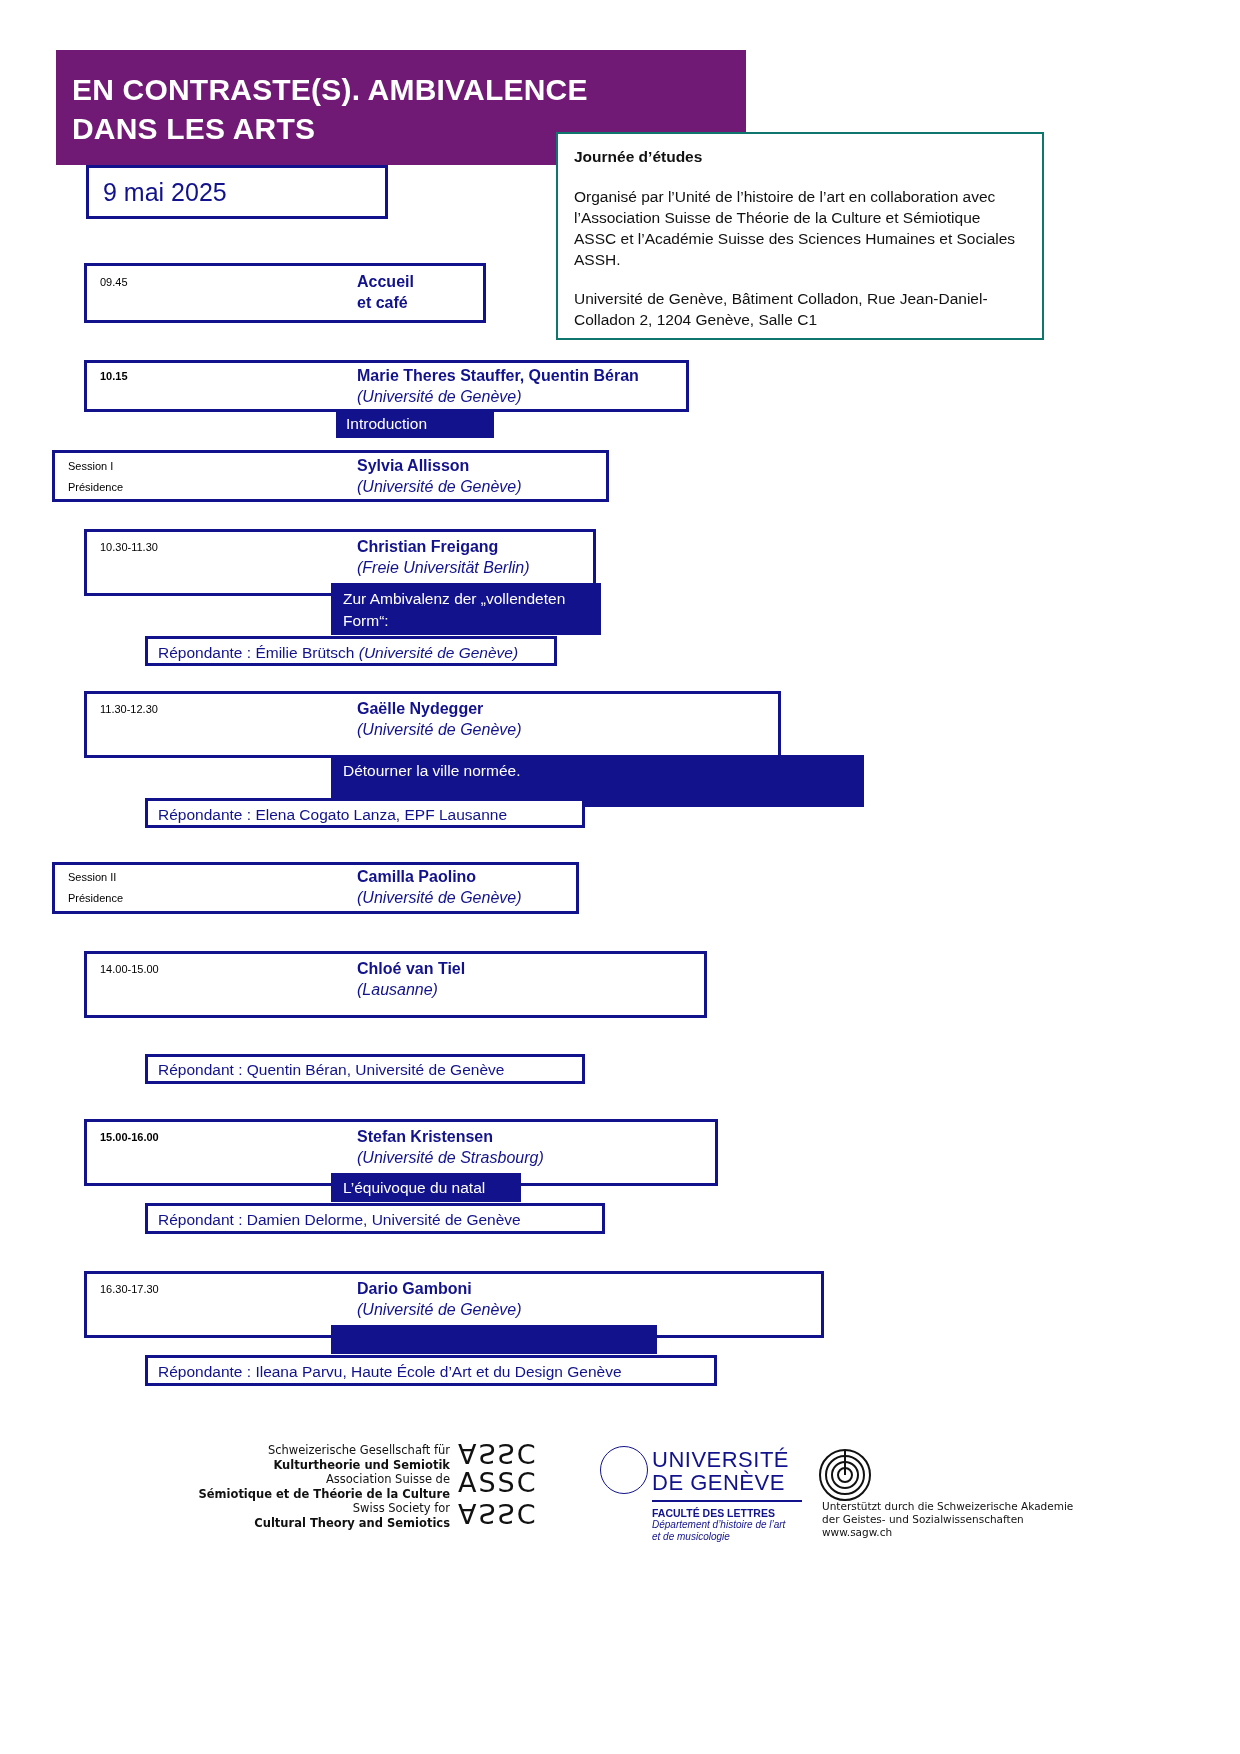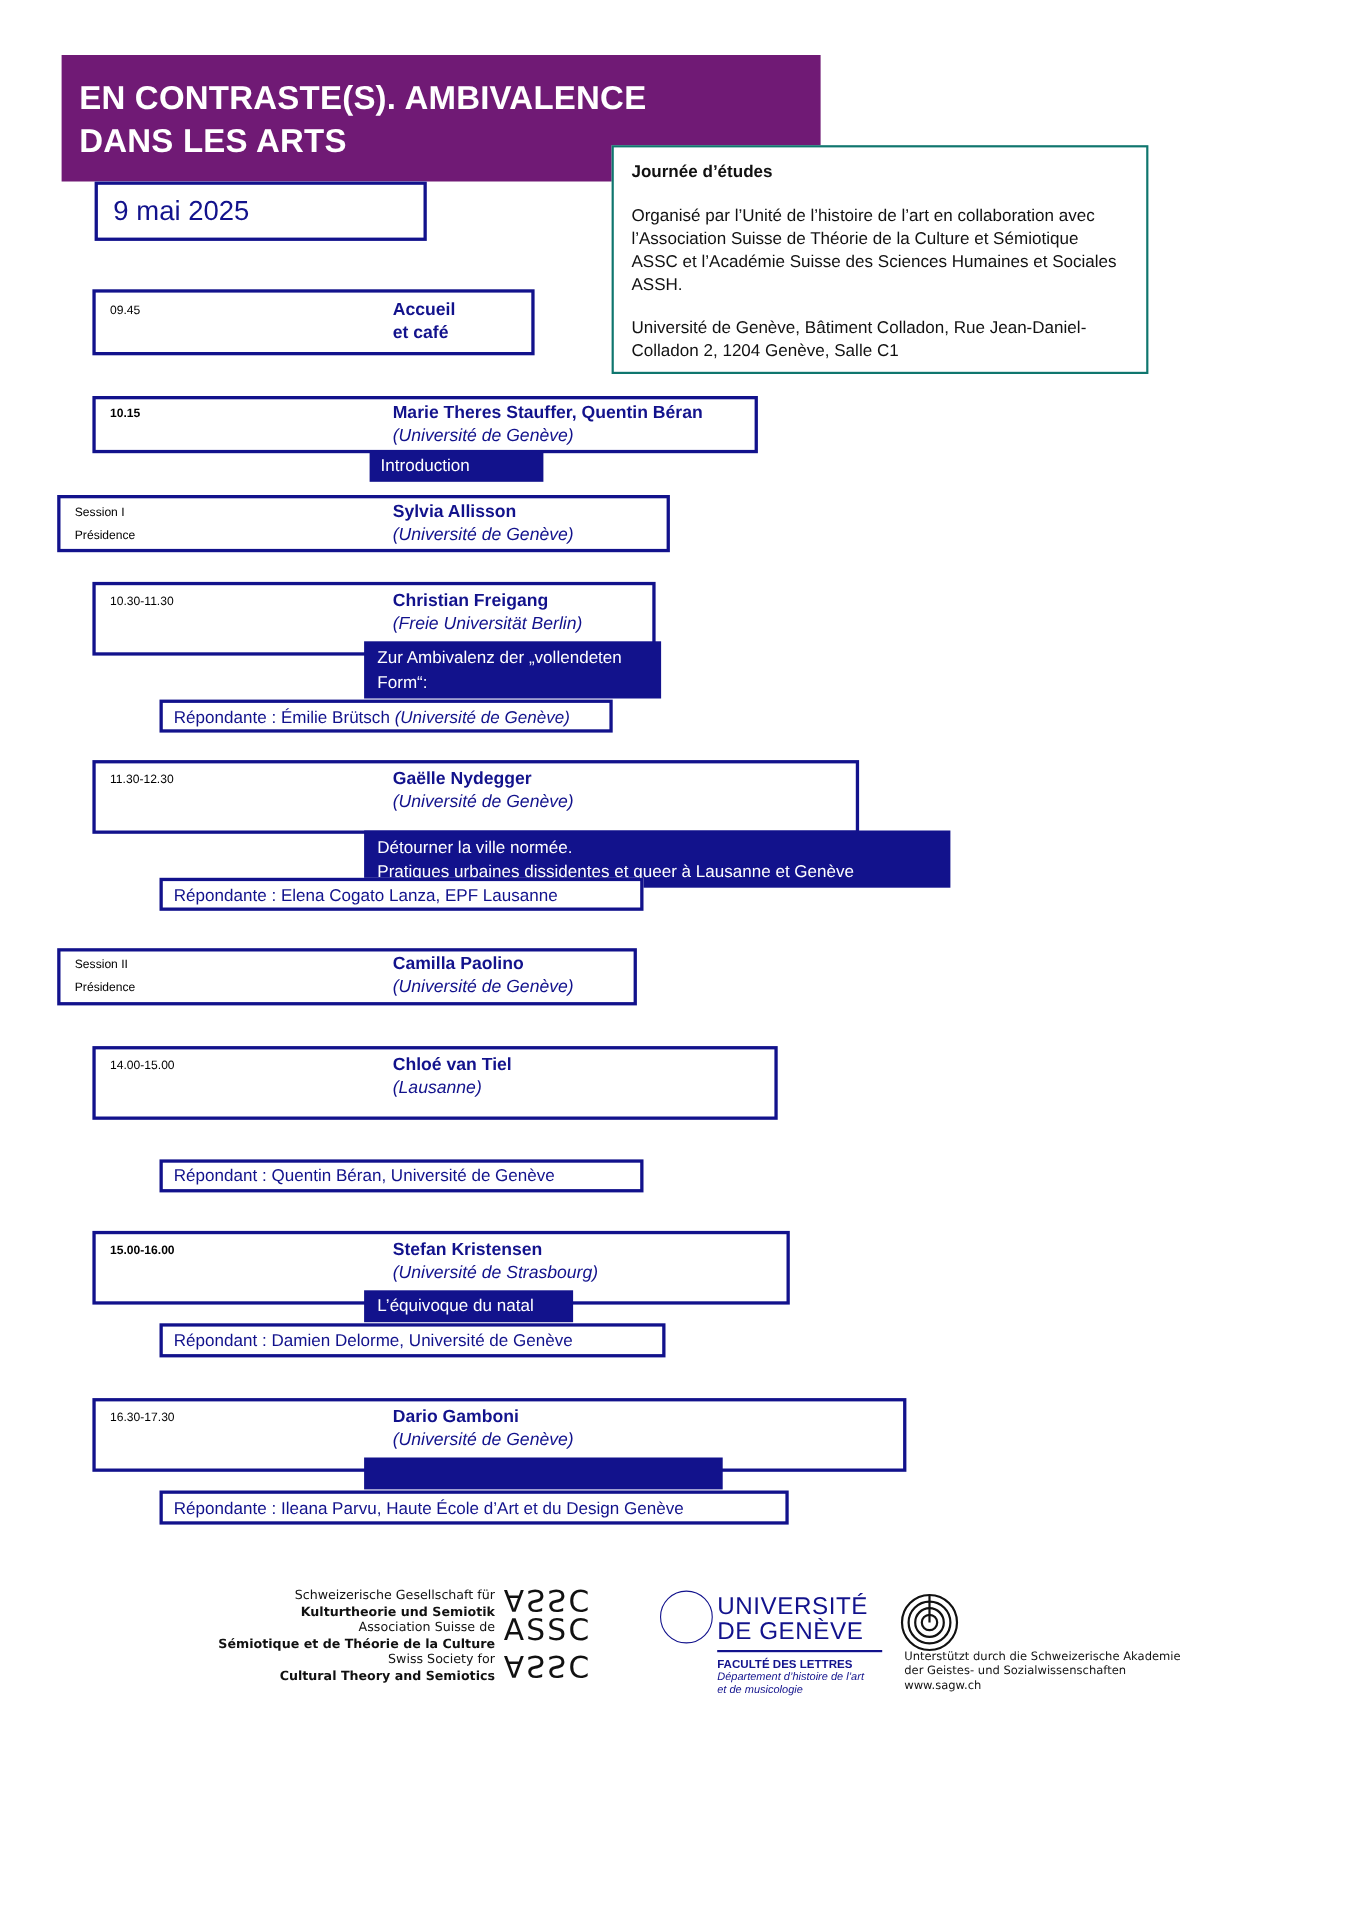--- a/index.html
+++ b/index.html
@@ -149,21 +149,20 @@
   <div class="resp" style="left:158px;top:642px;">
     <span>Répondante : Émilie Brütsch </span><i>(Université de Genève)</i>
   </div>
 
   <div class="obox" style="left:84px;top:691px;width:697px;height:67px;"></div>
   <div class="time" style="left:100px;top:699px;">11.30-12.30</div>
   <div class="who" style="left:357px;top:698px;">Gaëlle Nydegger</div>
   <div class="aff" style="left:357px;top:719px;">(Université de Genève)</div>
   <div class="fbox" style="left:331px;top:745px;width:533px;height:52px;margin-top:10px;">
     <div class="ttl" style="padding:5px 0 0 12px;">Détourner la ville normée.</div>
-    <div class="ttl" style="padding:0 0 0 12px;">Pratiques urbaines dissidentes et queer à Lausanne et Genève</div>
   </div>
   <div class="obox" style="left:145px;top:798px;width:440px;height:30px;"></div>
   <div class="resp" style="left:158px;top:804px;">
     <span>Répondante : Elena Cogato Lanza, EPF Lausanne</span><i></i>
   </div>
 
   <div class="obox" style="left:52px;top:862px;width:527px;height:52px;"></div>
   <div class="time" style="left:68px;top:867px;">Session II</div>
   <div class="time" style="left:68px;top:888px;">Présidence</div>
   <div class="who" style="left:357px;top:866px;">Camilla Paolino</div>

